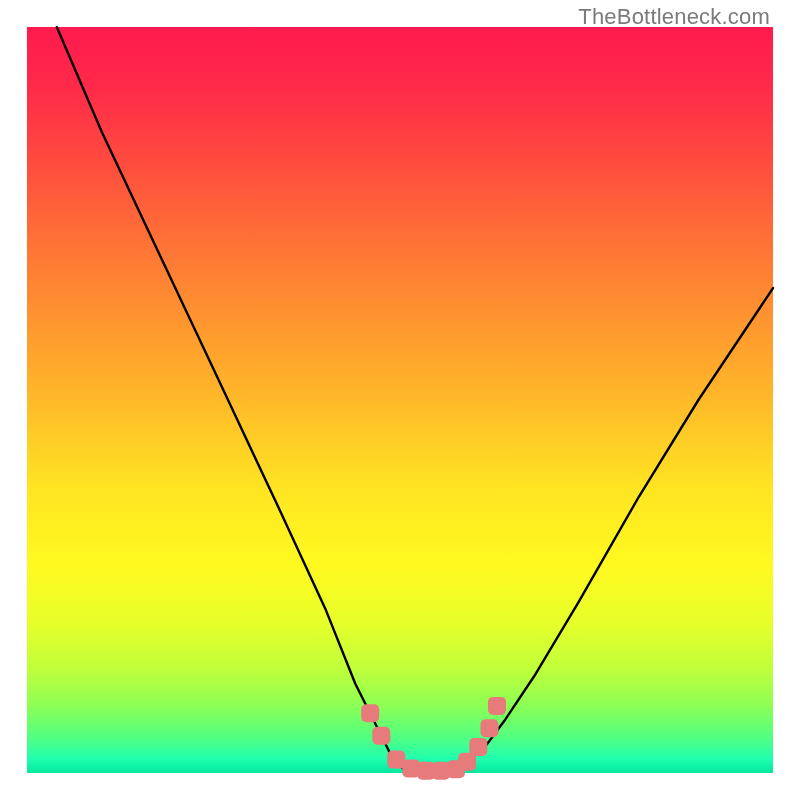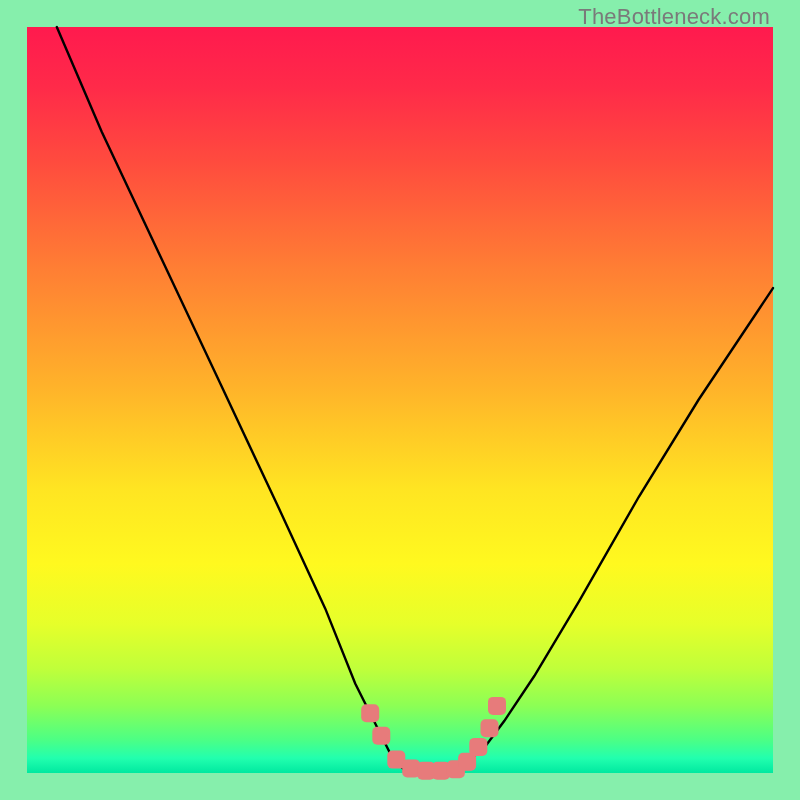--- a/index.html
+++ b/index.html
@@ -9,21 +9,21 @@
     height: 800px;
     background: #000;
     overflow: hidden;
   }
   .frame {
     position: absolute;
     left: 0;
     top: 0;
     width: 800px;
     height: 800px;
-    background: #86efac;
+    background: #ffffff;
     text-align: right;
   }
   .plot {
     position: absolute;
     left: 27px;
     top: 27px;
     width: 746px;
     height: 746px;
     
     background: linear-gradient(to bottom,

